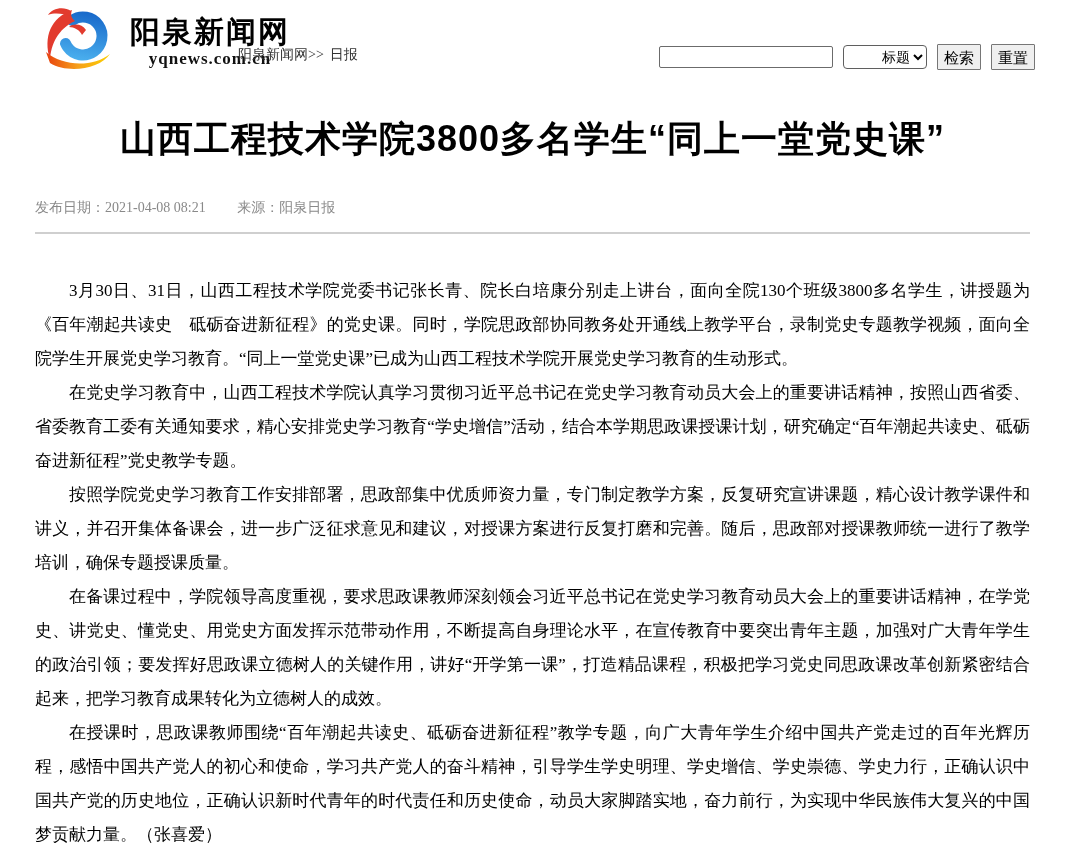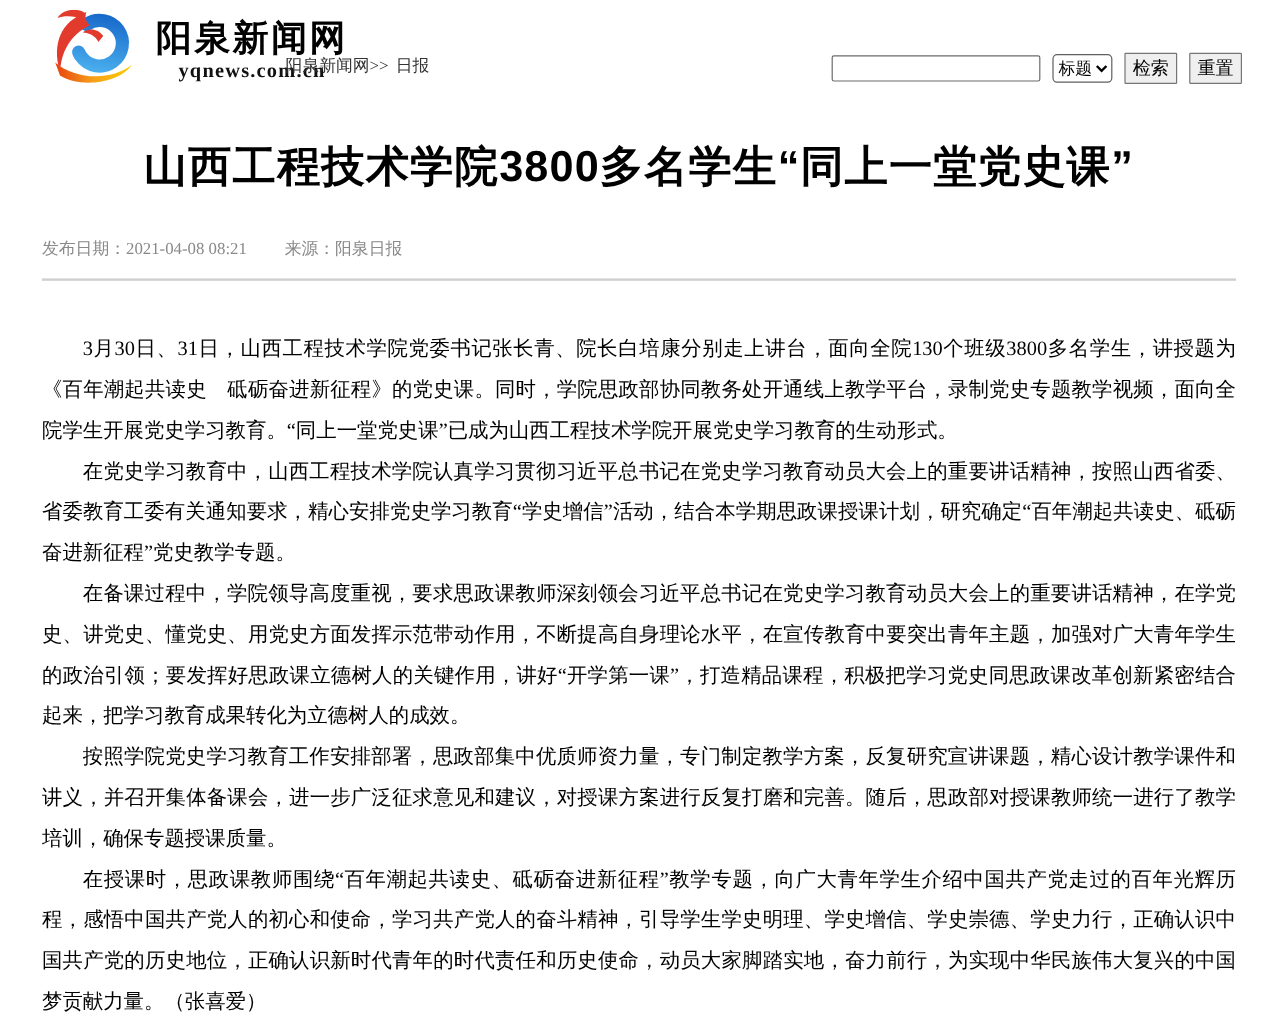--- a/index.html
+++ b/index.html
@@ -46,21 +46,21 @@
     position: absolute; right: 30px; top: 44px;
     display: flex; align-items: center; gap: 10px;
   }
   .search-input {
     width: 174px; height: 22px;
     border: 1px solid #6b6b6b; border-radius: 2px;
     background: #fff; font-size: 13px; padding: 0 4px;
     outline: none;
   }
   .search-select {
-    width: 50px; height: 24px;
+    width: 84px; height: 24px;
     border: 1px solid #5f5f5f; border-radius: 4px;
     background: #fff; font-size: 14px;
     font-family: "Liberation Sans", sans-serif;
     text-align: right;
   }
   .hdr-btn {
     height: 26px; min-width: 42px;
     border: 1px solid #767676; border-radius: 1px;
     background: #efefef; font-size: 15px; line-height: 1;
     padding: 0 6px; cursor: pointer;
@@ -147,18 +147,18 @@
   <div class="article-meta">
     <span>发布日期：2021-04-08 08:21</span>
     <span class="src">来源：阳泉日报</span>
   </div>
 
   <hr class="divider">
 
   <div class="article-body">
     <p>3月30日、31日，山西工程技术学院党委书记张长青、院长白培康分别走上讲台，面向全院130个班级3800多名学生，讲授题为《百年潮起共读史　砥砺奋进新征程》的党史课。同时，学院思政部协同教务处开通线上教学平台，录制党史专题教学视频，面向全院学生开展党史学习教育。“同上一堂党史课”已成为山西工程技术学院开展党史学习教育的生动形式。</p>
     <p>在党史学习教育中，山西工程技术学院认真学习贯彻习近平总书记在党史学习教育动员大会上的重要讲话精神，按照山西省委、省委教育工委有关通知要求，精心安排党史学习教育“学史增信”活动，结合本学期思政课授课计划，研究确定“百年潮起共读史、砥砺奋进新征程”党史教学专题。</p>
+    <p>按照学院党史学习教育工作安排部署，思政部集中优质师资力量，专门制定教学方案，反复研究宣讲课题，精心设计教学课件和讲义，并召开集体备课会，进一步广泛征求意见和建议，对授课方案进行反复打磨和完善。随后，思政部对授课教师统一进行了教学培训，确保专题授课质量。</p>
     <p>在备课过程中，学院领导高度重视，要求思政课教师深刻领会习近平总书记在党史学习教育动员大会上的重要讲话精神，在学党史、讲党史、懂党史、用党史方面发挥示范带动作用，不断提高自身理论水平，在宣传教育中要突出青年主题，加强对广大青年学生的政治引领；要发挥好思政课立德树人的关键作用，讲好“开学第一课”，打造精品课程，积极把学习党史同思政课改革创新紧密结合起来，把学习教育成果转化为立德树人的成效。</p>
-    <p>按照学院党史学习教育工作安排部署，思政部集中优质师资力量，专门制定教学方案，反复研究宣讲课题，精心设计教学课件和讲义，并召开集体备课会，进一步广泛征求意见和建议，对授课方案进行反复打磨和完善。随后，思政部对授课教师统一进行了教学培训，确保专题授课质量。</p>
     <p>在授课时，思政课教师围绕“百年潮起共读史、砥砺奋进新征程”教学专题，向广大青年学生介绍中国共产党走过的百年光辉历程，感悟中国共产党人的初心和使命，学习共产党人的奋斗精神，引导学生学史明理、学史增信、学史崇德、学史力行，正确认识中国共产党的历史地位，正确认识新时代青年的时代责任和历史使命，动员大家脚踏实地，奋力前行，为实现中华民族伟大复兴的中国梦贡献力量。（张喜爱）</p>
   </div>
 
 </div>
 
 </body></html>

